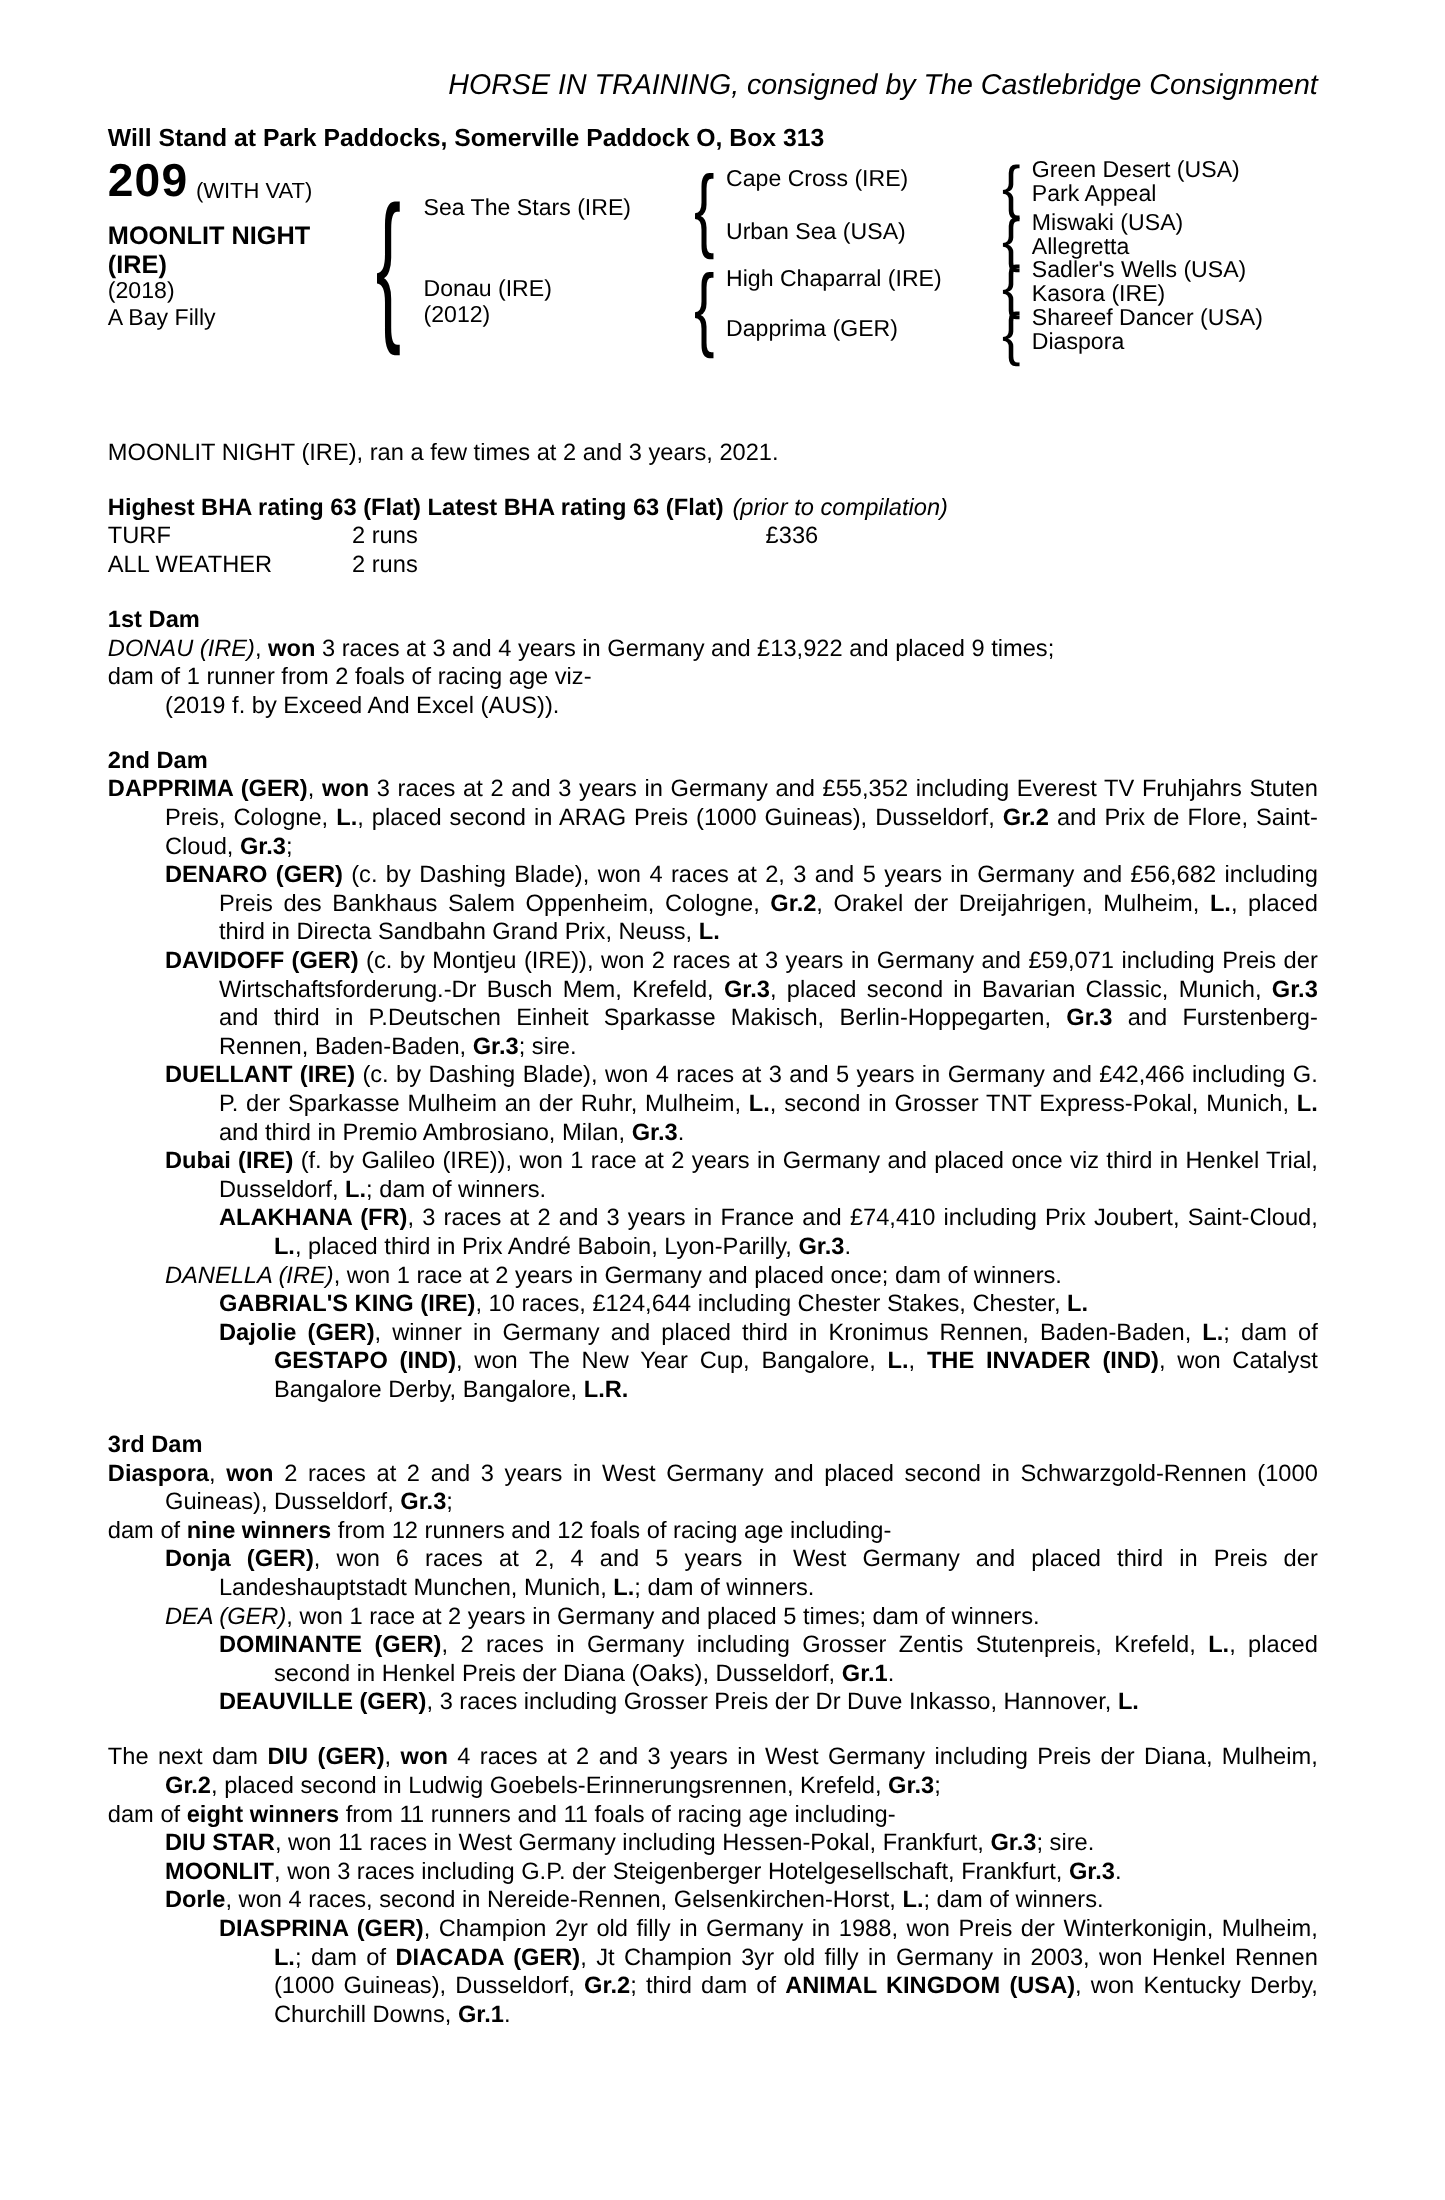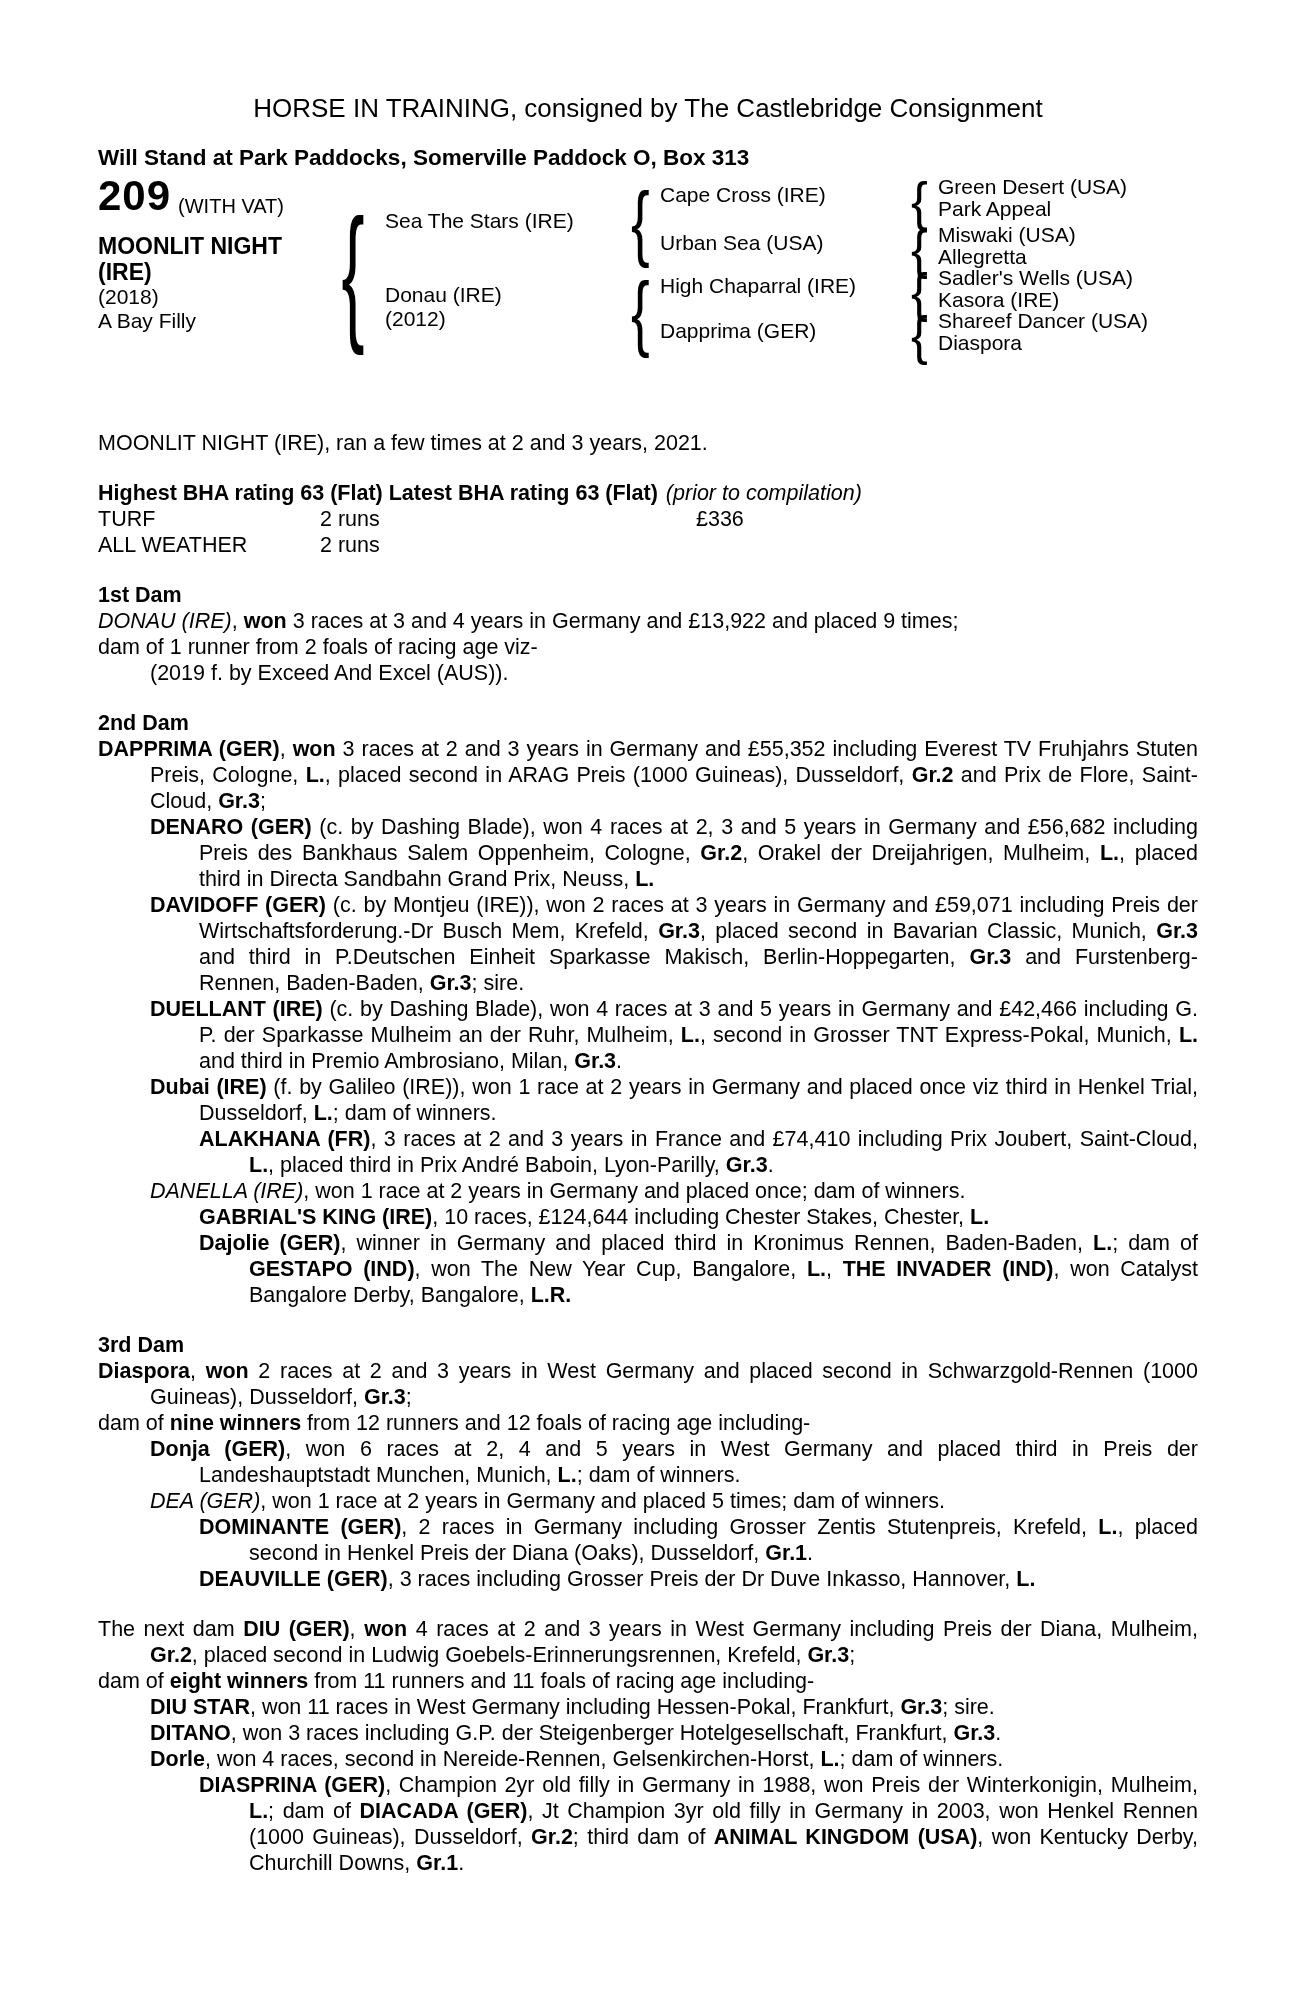--- a/index.html
+++ b/index.html
@@ -4,21 +4,21 @@
 <style>
   html,body{margin:0;padding:0;}
   body{
     width:1314px;height:2000px;overflow:hidden;background:#ffffff;color:#000;
     font-family:"Liberation Sans","DejaVu Sans",sans-serif;
     font-size:21.5px;-webkit-font-smoothing:antialiased;
   }
   .page{padding:0 116px 0 98px;}
   .b{font-weight:bold;}
   .i{font-style:italic;}
-  .title{margin-top:92px;text-align:center;font-size:26px;line-height:32px;}
+  .title{margin-top:60px;text-align:right;font-style:italic;font-size:26px;line-height:32px;}
   .stand{margin-top:20px;font-weight:bold;font-size:22.5px;line-height:28px;}
   
   .pedigree{position:relative;height:192px;margin-top:2px;}
   .ped{position:absolute;line-height:22px;font-size:21px;white-space:nowrap;}
   .lot-row{position:absolute;left:0;top:0;display:flex;align-items:flex-end;}
   .lot-num{font-weight:bold;font-size:42px;line-height:44px;letter-spacing:1px;}
   .lot-vat{font-size:20px;margin-left:7px;}
   .subj{font-weight:bold;font-size:23px;line-height:24px;}
   .brace{position:absolute;font-family:"Liberation Sans",sans-serif;color:#000;}
   .brace-lg{font-size:60px;line-height:60px;transform:scale(1.15,2.5);transform-origin:center;}
@@ -125,19 +125,19 @@
         <div class="para ind0"><span>dam of </span><span class="b">nine winners</span><span> from 12 runners and 12 foals of racing age including-</span></div>
         <div class="para ind1"><span class="b">Donja (GER)</span><span>, won 6 races at 2, 4 and 5 years in West Germany and placed third in Preis der Landeshauptstadt Munchen, Munich, </span><span class="b">L.</span><span>; dam of winners.</span></div>
         <div class="para ind1"><span class="i">DEA (GER)</span><span>, won 1 race at 2 years in Germany and placed 5 times; dam of winners.</span></div>
         <div class="para ind2"><span class="b">DOMINANTE (GER)</span><span>, 2 races in Germany including Grosser Zentis Stutenpreis, Krefeld, </span><span class="b">L.</span><span>, placed second in Henkel Preis der Diana (Oaks), Dusseldorf, </span><span class="b">Gr.1</span><span>.</span></div>
         <div class="para ind2"><span class="b">DEAUVILLE (GER)</span><span>, 3 races including Grosser Preis der Dr Duve Inkasso, Hannover, </span><span class="b">L.</span></div>
       </section>
       <section class="cat-section">
         <div class="para ind0"><span>The next dam </span><span class="b">DIU (GER)</span><span>, </span><span class="b">won</span><span> 4 races at 2 and 3 years in West Germany including Preis der Diana, Mulheim, </span><span class="b">Gr.2</span><span>, placed second in Ludwig Goebels-Erinnerungsrennen, Krefeld, </span><span class="b">Gr.3</span><span>;</span></div>
         <div class="para ind0"><span>dam of </span><span class="b">eight winners</span><span> from 11 runners and 11 foals of racing age including-</span></div>
         <div class="para ind1"><span class="b">DIU STAR</span><span>, won 11 races in West Germany including Hessen-Pokal, Frankfurt, </span><span class="b">Gr.3</span><span>; sire.</span></div>
-        <div class="para ind1"><span class="b">DITANO</span><span>, won 3 races including G.P. der Steigenberger Hotelgesellschaft, Frankfurt, </span><span class="b">Gr.3</span><span>.</span></div>
+        <div class="para ind1"><span class="b">MOONLIT</span><span>, won 3 races including G.P. der Steigenberger Hotelgesellschaft, Frankfurt, </span><span class="b">Gr.3</span><span>.</span></div>
         <div class="para ind1"><span class="b">Dorle</span><span>, won 4 races, second in Nereide-Rennen, Gelsenkirchen-Horst, </span><span class="b">L.</span><span>; dam of winners.</span></div>
         <div class="para ind2"><span class="b">DIASPRINA (GER)</span><span>, Champion 2yr old filly in Germany in 1988, won Preis der Winterkonigin, Mulheim, </span><span class="b">L.</span><span>; dam of </span><span class="b">DIACADA (GER)</span><span>, Jt Champion 3yr old filly in Germany in 2003, won Henkel Rennen (1000 Guineas), Dusseldorf, </span><span class="b">Gr.2</span><span>; third dam of </span><span class="b">ANIMAL KINGDOM (USA)</span><span>, won Kentucky Derby, Churchill Downs, </span><span class="b">Gr.1</span><span>.</span></div>
       </section>
     </div>
 
 </div>
 
 </body></html>

